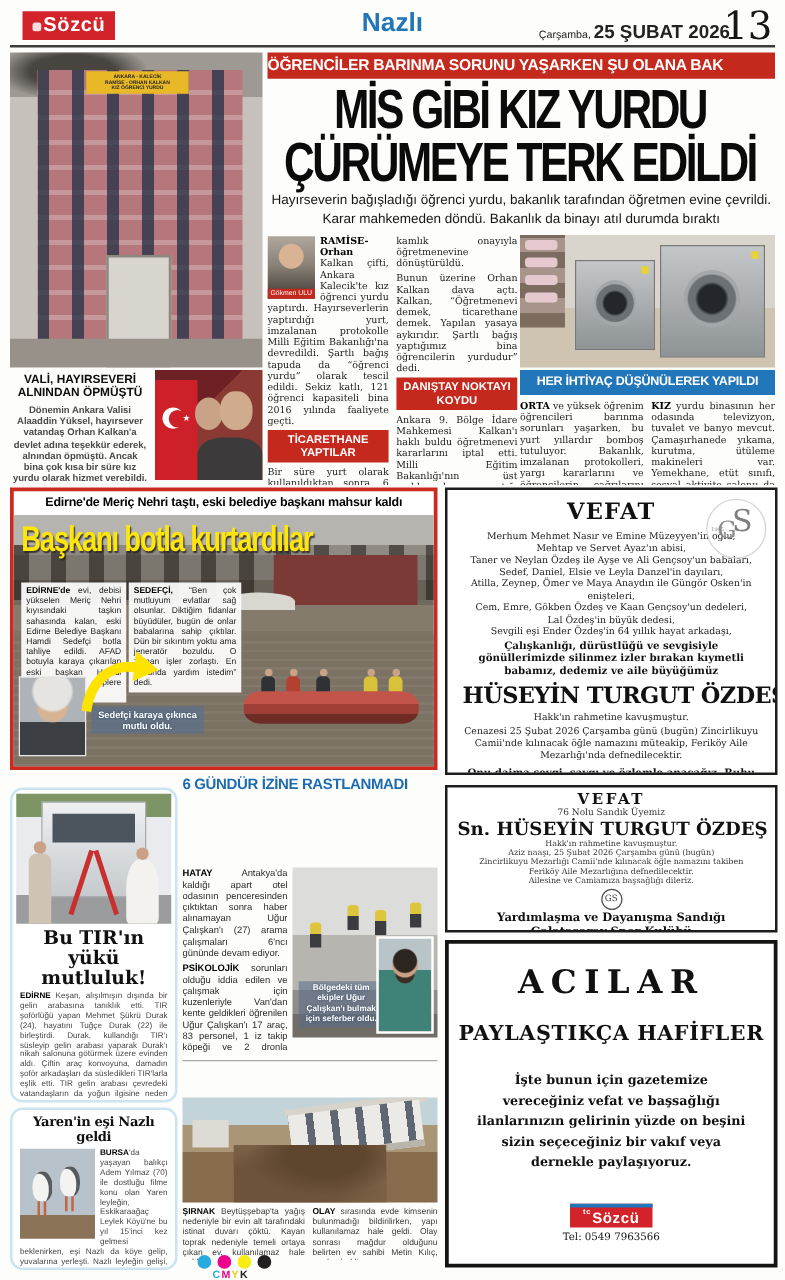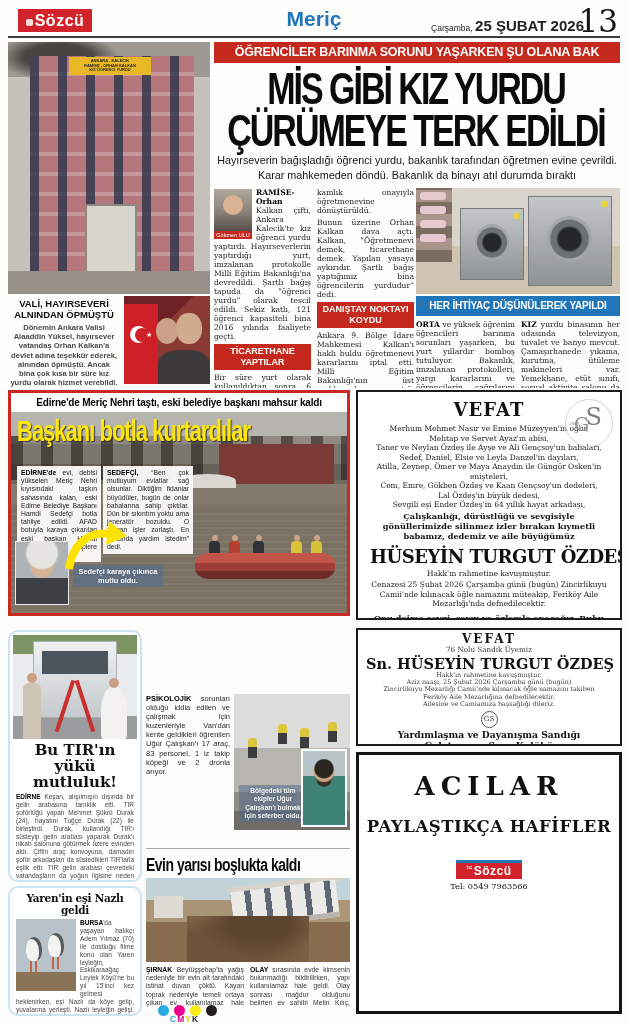--- a/index.html
+++ b/index.html
@@ -10,21 +10,21 @@
   .logo{left:18px;top:9px;width:74px;height:23px;background:#d2222a;color:#fff;
         font-weight:bold;font-size:16px;text-align:center;line-height:23px;letter-spacing:.5px;}
   .logo .emb{display:inline-block;width:7px;height:7px;background:#fff;border-radius:2px;margin-right:2px;opacity:.85;}
   .section-title{left:0;top:7px;width:628px;text-align:center;color:#2176b9;font-size:21px;font-weight:bold;}
   .dateline{right:44px;top:17px;font-size:8.5px;color:#222;}
   .dateline b{font-size:15px;}
   .pagenum{right:10px;top:3px;font-size:31px;font-family:"DejaVu Serif",serif;color:#151515;}
   .hrule{left:8px;top:36px;width:612px;height:2px;background:#3c3c3c;}
   
   .kicker{left:214px;top:42px;width:406px;height:21px;background:#c5281c;color:#fff;
-          font-weight:bold;font-size:12.5px;line-height:21px;text-align:center;letter-spacing:-.2px;}
+          font-weight:bold;font-size:12.5px;line-height:21px;text-align:left;letter-spacing:-.2px;}
   .hl{left:210px;top:66px;width:412px;text-align:center;font-weight:bold;color:#0b0b0b;}
   .hl .l{display:block;height:42px;line-height:34px;font-size:34px;letter-spacing:-2px;
          transform:scaleY(1.3);transform-origin:center top;white-space:nowrap;}
   .subhead{left:214px;top:153px;width:406px;font-size:10.8px;line-height:14.5px;color:#161616;text-align:center;}
   .bcol{top:188px;width:97px;height:200px;overflow:hidden;font-family:"DejaVu Serif",serif;
         font-size:7.6px;line-height:9px;color:#242424;text-align:justify;}
   .bcol p{margin:0 0 3px;}
   .bcol1{left:214px;}  .bcol2{left:317px;}
   .redsub{display:block;background:#c5281c;color:#fff;font-family:Liberation Sans, sans-serif;
           font-weight:bold;font-size:9px;line-height:11px;text-align:center;padding:2px 0;margin:2px 0 3px;}
@@ -197,21 +197,21 @@
   .adbox .lg .tc{font-size:6px;vertical-align:top;margin-right:1px;}
   .adbox .tel{font-size:8.2px;margin-top:2px;}
   b.lead{color:#000;}
 </style>
 </head>
 <body>
 
 <div id="page">
 
   <div class="abs logo"><span class="emb"></span><span>Sözcü</span></div>
-  <div class="abs section-title">Meriç</div>
+  <div class="abs section-title">Nazlı</div>
   <div class="abs dateline"><span>Çarşamba,</span> <b>25 ŞUBAT 2026</b></div>
   <div class="abs pagenum">13</div>
   <div class="abs hrule"></div>
 
   <div class="abs kicker">ÖĞRENCİLER BARINMA SORUNU YAŞARKEN ŞU OLANA BAK</div>
   <div class="abs hl">
     <span class="l">MİS GİBİ KIZ YURDU</span>
     <span class="l">ÇÜRÜMEYE TERK EDİLDİ</span>
   </div>
   <div class="abs subhead">Hayırseverin bağışladığı öğrenci yurdu, bakanlık tarafından öğretmen evine çevrildi. Karar mahkemeden döndü. Bakanlık da binayı atıl durumda bıraktı</div>
@@ -347,37 +347,36 @@
 
   <div class="abs storyB">
     <h2>Yaren'in eşi Nazlı geldi</h2>
     <div class="storkphoto">
       <div class="stork" style="left:10px;top:18px"></div>
       <div class="stork" style="left:32px;top:14px"></div>
     </div>
     <div class="bd"><b class="lead">BURSA</b><span>'da yaşayan balıkçı Adem Yılmaz (70) ile dostluğu filme konu olan Yaren leyleğin, Eskikaraağaç Leylek Köyü'ne bu yıl 15'inci kez gelmesi beklenirken, eşi Nazlı da köye gelip, yuvalarına yerleşti. Nazlı leyleğin gelişi, yaban hayatı fotoğrafçısı Alper Tüydeş tarafından görüntülendi.</span> </div>
   </div>
 
+  <div class="abs mkicker">6 GÜNDÜR İZİNE RASTLANMADI</div>
   <div class="abs mbody">
+    <p><b class="lead">HATAY</b> <span>Antakya'da kaldığı apart otel odasının penceresinden çıktıktan sonra haber alınamayan Uğur Çalışkan'ı (27) arama çalışmaları 6'ncı gününde devam ediyor.</span></p>
     <p><b class="lead">PSİKOLOJİK</b> <span>sorunları olduğu iddia edilen ve çalışmak için kuzenleriyle Van'dan kente geldikleri öğrenilen Uğur Çalışkan'ı 17 araç, 83 personel, 1 iz takip köpeği ve 2 dronla arıyor.</span></p>
   </div>
   <div class="abs fogphoto">
     <span class="fig" style="left:14px;top:44px"></span>
     <span class="fig" style="left:44px;top:30px"></span>
     <span class="fig" style="left:66px;top:34px"></span>
     <span class="fig" style="left:94px;top:28px"></span>
     <div class="fogcap">Bölgedeki tüm ekipler Uğur Çalışkan'ı bulmak için seferber oldu.</div>
     <div class="portrait"></div>
   </div>
 
   <div class="abs mdivider"></div>
 
-  <div class="abs mhl2">
-    <span class="l">Evin yarısı boşlukta kaldı</span>
-  </div>
   <div class="abs housephoto">
     <div class="roofline"></div>
     <div class="house"></div>
     <div class="house2"></div>
     <div class="rubble"></div>
   </div>
   <div class="abs mcol mcol1"><b class="lead">ŞIRNAK</b> <span>Beytüşşebap'ta yağış nedeniyle bir evin alt tarafındaki istinat duvarı çöktü. Kayan toprak nedeniyle temeli ortaya çıkan ev, kullanılamaz hale geldi.</span></div>
   <div class="abs mcol mcol2"><b class="lead">OLAY</b> <span>sırasında evde kimsenin bulunmadığı bildirilirken, yapı kullanılamaz hale geldi. Olay sonrası mağdur olduğunu belirten ev sahibi Metin Kılıç, yardım bekliyor.</span></div>
 
   <div class="abs dots">
@@ -398,17 +397,18 @@
     <div class="ln">Feriköy Aile Mezarlığına defnedilecektir.</div>
     <div class="ln">Ailesine ve Camiamıza başsağlığı dileriz.</div>
     <div class="gs2">GS</div>
     <div class="org">Yardımlaşma ve Dayanışma Sandığı</div>
     <div class="org">Galatasaray Spor Kulübü</div>
   </div>
 
   <div class="abs adbox">
     <div class="t1">ACILAR</div>
     <div class="t2">PAYLAŞTIKÇA HAFİFLER</div>
+    <div class="bd">İşte bunun için gazetemize vereceğiniz vefat ve başsağlığı ilanlarınızın gelirinin yüzde on beşini sizin seçeceğiniz bir vakıf veya dernekle paylaşıyoruz.</div>
     <div class="lg"><span class="tc">tc</span><span>Sözcü</span></div>
     <div class="tel">Tel: 0549 7963566</div>
   </div>
 
 </div>
 
 </body></html>

